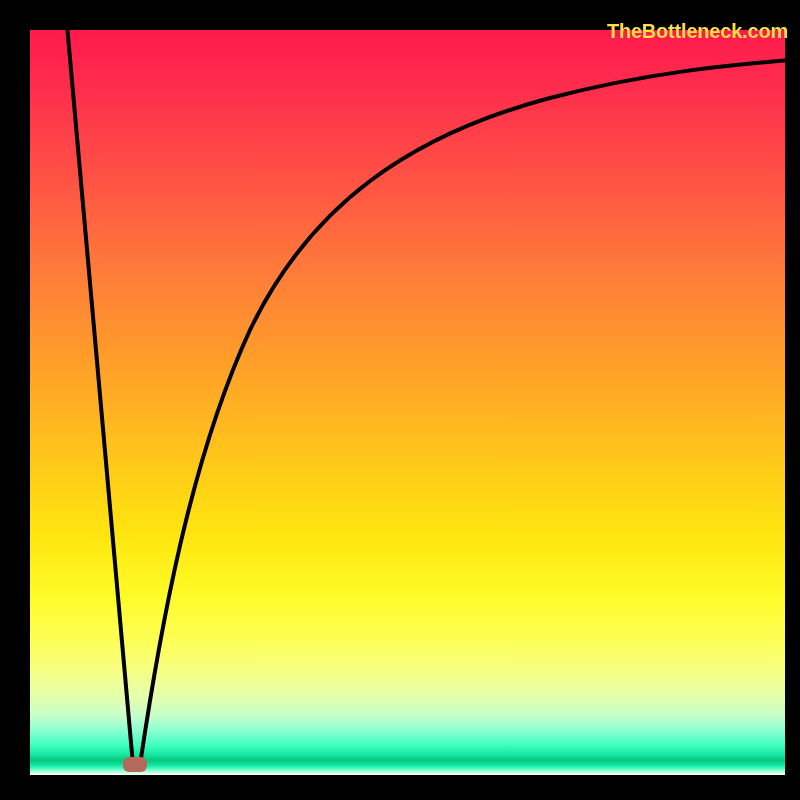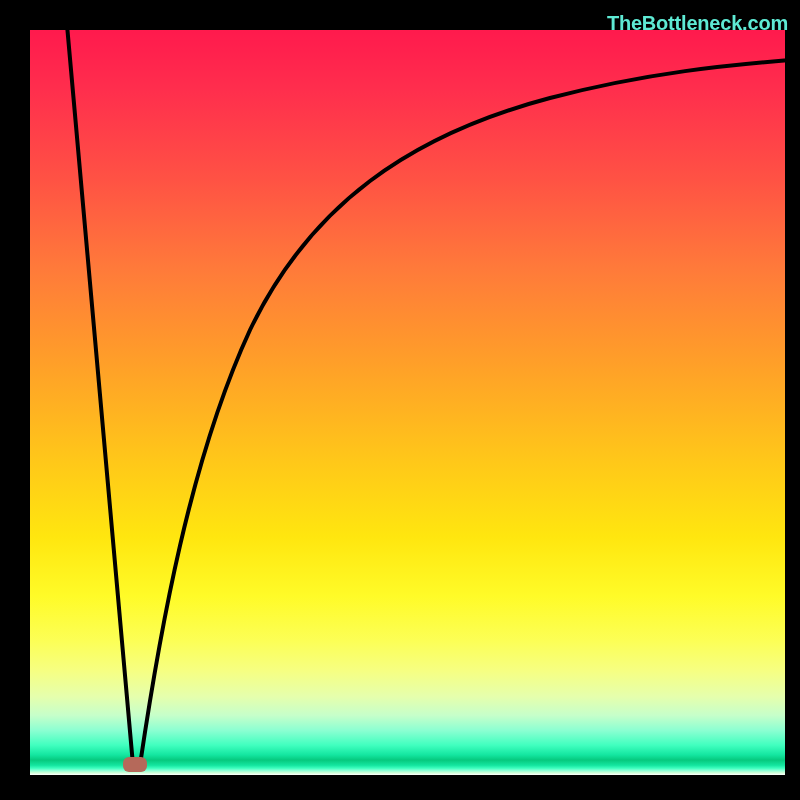--- a/index.html
+++ b/index.html
@@ -5,26 +5,26 @@
   * { margin: 0; padding: 0; box-sizing: border-box; }
   body {
     width: 800px;
     height: 800px;
     background: #000;
     position: relative;
     overflow: hidden;
   }
   .attribution {
     position: absolute;
-    top: 12px;
+    top: 20px;
     right: 12px;
     font-family: Arial, Helvetica, sans-serif;
     font-size: 20px;
     font-weight: 600;
-    color: #5eead4;
+    color: #fde047;
     z-index: 10;
     letter-spacing: -0.2px;
   }
   .chart-area {
     position: absolute;
     left: 30px;
     top: 30px;
     width: 755px;
     height: 745px;
   }

